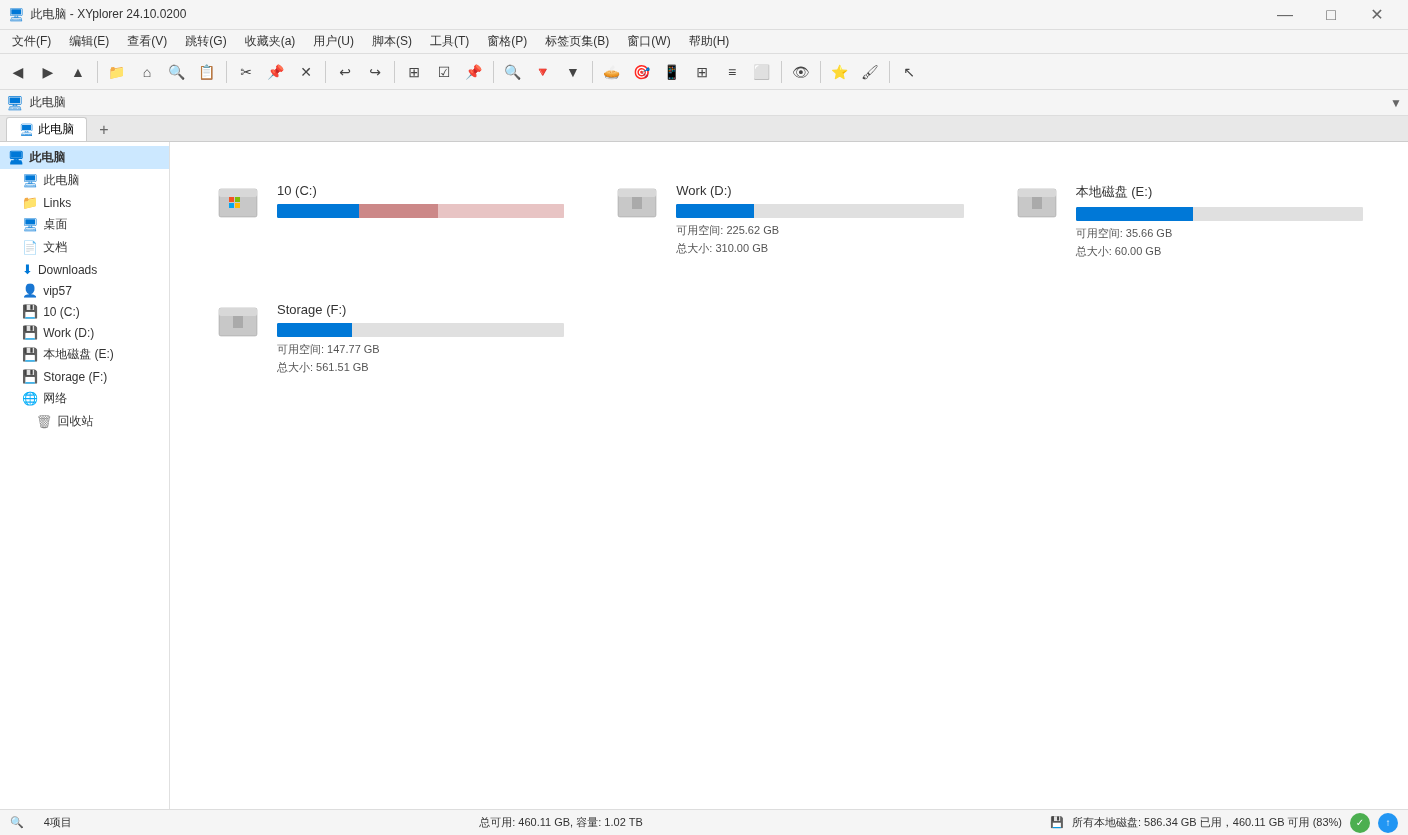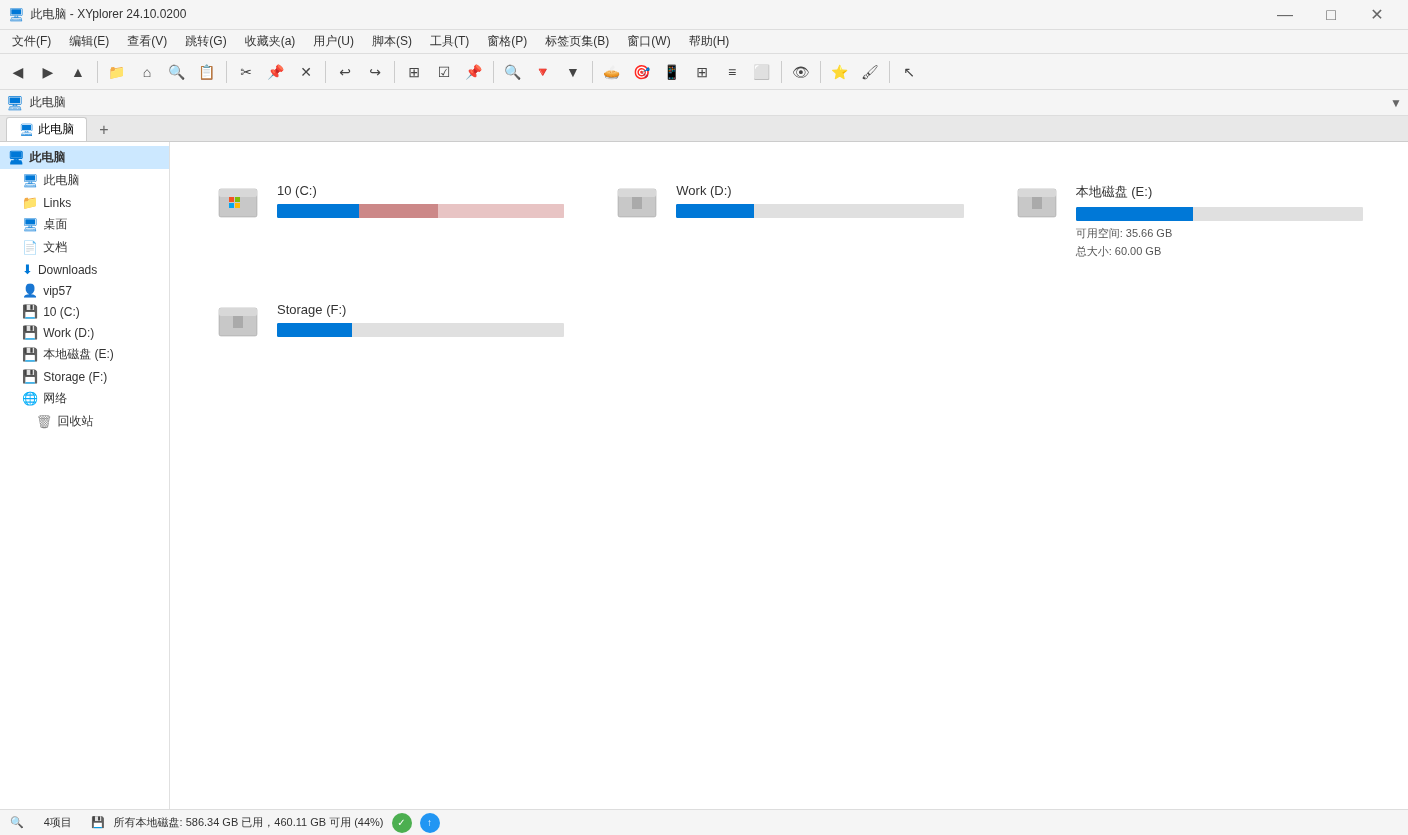--- a/index.html
+++ b/index.html
@@ -358,20 +358,21 @@
                 <rect x="4" y="6" width="38" height="28" rx="2" fill="#c8c8c8" stroke="#999" stroke-width="0.5"></rect>
                 <rect x="4" y="6" width="38" height="8" rx="2" fill="#d8d8d8"></rect>
                 <rect x="18" y="14" width="10" height="12" fill="#aaa"></rect>
               </svg></div>
           </div>
           <div class="drive-info">
             <div class="drive-name">Work (D:)</div>
             <div class="drive-bar-bg">
               <div class="drive-bar-fill" style="width: 27%;"></div>
             </div>
+            <div class="drive-stat">可用空间: 225.62 GB<br>总大小: 310.00 GB</div>
           </div>
         </div>
         <div class="drive-card">
           <div>
             <div style="width: 48px; height: 40px; position: relative; flex-shrink: 0;"><svg width="48" height="40" viewBox="0 0 48 40">
                 <rect x="4" y="6" width="38" height="28" rx="2" fill="#c8c8c8" stroke="#999" stroke-width="0.5"></rect>
                 <rect x="4" y="6" width="38" height="8" rx="2" fill="#d8d8d8"></rect>
                 <rect x="18" y="14" width="10" height="12" fill="#aaa"></rect>
               </svg></div>
           </div>
@@ -389,29 +390,31 @@
                 <rect x="4" y="6" width="38" height="28" rx="2" fill="#c8c8c8" stroke="#999" stroke-width="0.5"></rect>
                 <rect x="4" y="6" width="38" height="8" rx="2" fill="#d8d8d8"></rect>
                 <rect x="18" y="14" width="10" height="12" fill="#aaa"></rect>
               </svg></div>
           </div>
           <div class="drive-info">
             <div class="drive-name">Storage (F:)</div>
             <div class="drive-bar-bg">
               <div class="drive-bar-fill" style="width: 26%;"></div>
             </div>
+            <div class="drive-stat">可用空间: 147.77 GB<br>总大小: 561.51 GB</div>
           </div>
         </div>
       </div>
   </div>
 
 </div>
 
 <div id="status-bar">
   <span class="search-icon-sb">🔍</span>
   <span>4项目</span>
+  <span class="status-center">总可用: 460.11 GB, 容量: 1.02 TB</span>
   <div class="status-right">
     <span style="color:#0078d7;">💾</span>
-    <span>所有本地磁盘: 586.34 GB 已用，460.11 GB 可用 (44%)</span>
+    <span>所有本地磁盘: 586.34 GB 已用，460.11 GB 可用 (83%)</span>
     <div class="status-green-btn">✓</div>
     <div class="status-green-btn" style="background:#2196f3;">↑</div>
   </div>
 </div>
 
 </body></html>

